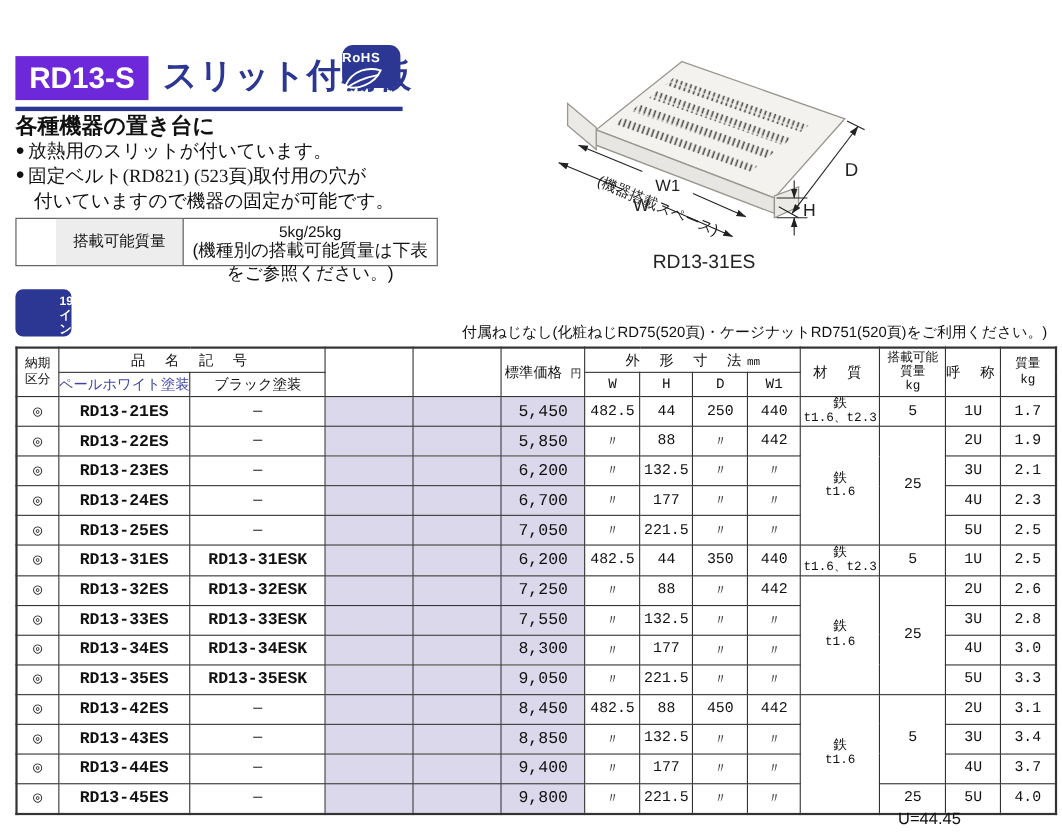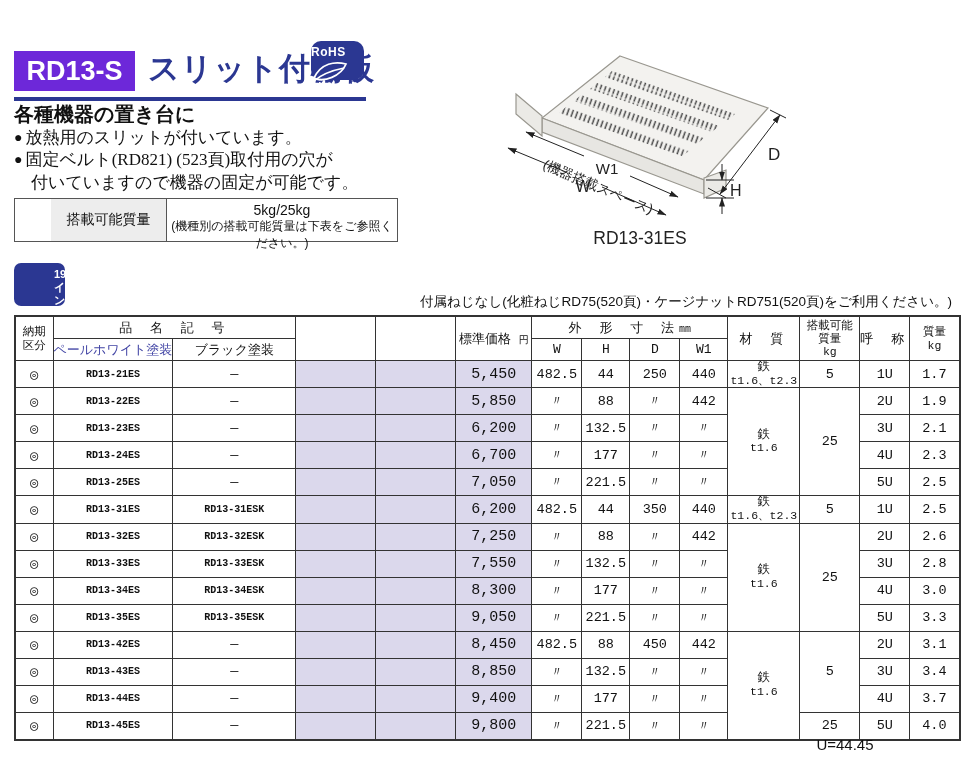--- a/index.html
+++ b/index.html
@@ -22,21 +22,21 @@
   .bullet-line{display:flex;}
   .bmark{margin-right:3px;font-size:14px;line-height:1.6;}
   .indent{padding-left:17px;}
 
   
   .load-box{position:absolute;left:14px;top:198px;width:384px;height:44px;border:1.5px solid #555;display:flex;box-sizing:border-box;padding-left:36px;}
   .load-box-label{width:116px;background:#ededed;border-right:1.5px solid #555;display:flex;align-items:center;
                   justify-content:center;font-size:14px;box-sizing:border-box;}
   .load-box-value{flex:1;text-align:center;padding-top:3px;}
   .load-box-value .v1{font-size:14px;}
-  .load-box-value .v2{font-size:12px;}
+  .load-box-value .v2{font-size:16px;}
 
   
   .diagram{position:absolute;left:480px;top:8px;width:485px;height:250px;}
 
   
   .badge19{position:absolute;left:14px;top:263px;width:51px;height:43px;background:#2b3792;border-radius:7px;
            color:#fff;text-align:center;font-weight:bold;box-sizing:border-box;padding-left:40px;}
   .badge19 .b1{font-size:11px;margin-top:5px;line-height:1.2;}
   .badge19 .b2{font-size:15px;line-height:1.1;}
 
@@ -47,21 +47,21 @@
              border:2px solid #333;font-size:13.5px;font-family:Liberation Mono, monospace;}
   table.main th,table.main td{border:1px solid #333;padding:0;text-align:center;overflow:hidden;white-space:nowrap;}
   table.main th{font-weight:normal;height:21px;font-size:13px;background:#fff;}
   table.main td{height:26px;}
   .small2{font-size:11.5px;line-height:1.15;}
   .sp6{letter-spacing:5px;}
   .palewhite{color:#4245a5;}
   .unit-sm{font-size:10px;}
   .shade{background:#dbd8ec;}
   td.mark{font-size:14px;color:#222;}
-  td.name{font-weight:bold;font-size:10px;text-align:left;padding-left:10px;}
+  td.name{font-weight:bold;font-size:15px;text-align:left;padding-left:10px;}
   td.price{text-align:right;padding-right:13px;font-size:15px;}
   td.dim{font-size:13.5px;}
   .ditto{font-size:12px;color:#333;}
   td.mat .m1{font-size:12.5px;line-height:1.1;}
   td.mat .m2{font-size:11.5px;line-height:1.1;}
 
   .u-note{position:absolute;left:795px;top:736px;width:100px;text-align:center;font-size:15px;}
 </style>
 </head>
 <body>

